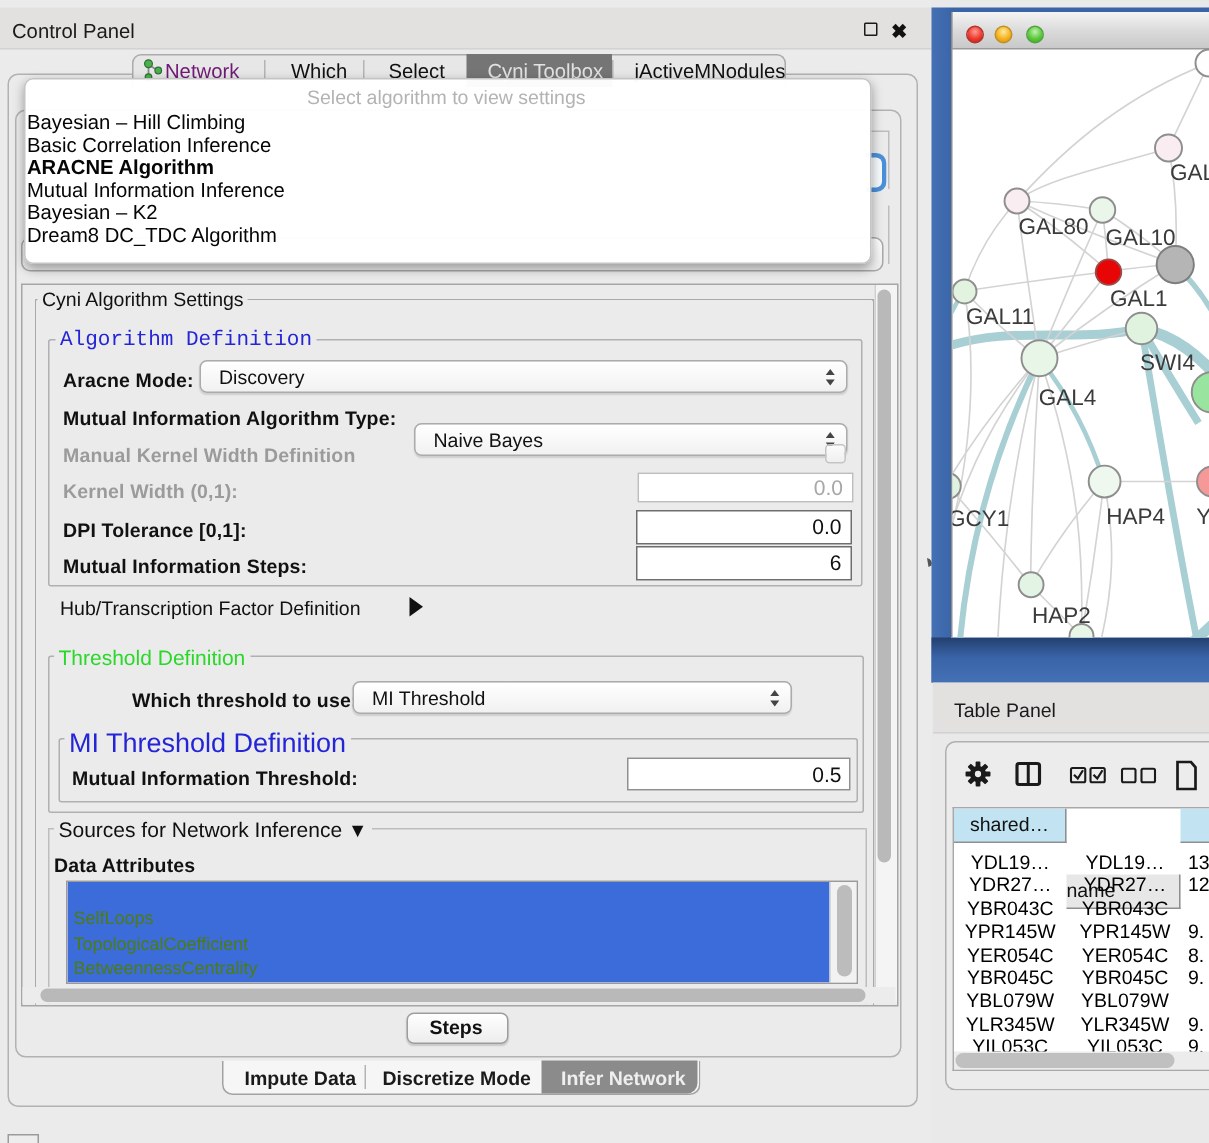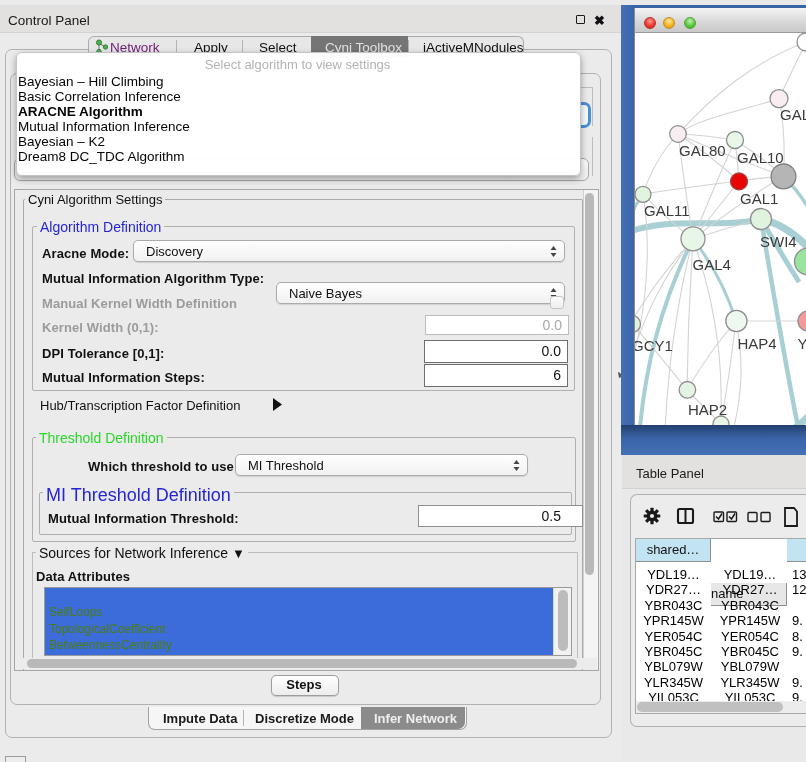--- a/index.html
+++ b/index.html
@@ -39,21 +39,21 @@
 <div class="abs" style="left:311px;top:36px;width:97px;height:22px;background:#757575;"></div>
 <div class="abs" style="left:408px;top:40px;width:1px;height:15px;background:#b4b4b4;"></div>
 <svg class="abs" style="left:95px;top:39px;" width="14" height="16" viewBox="0 0 14 16">
   <line x1="4" y1="4" x2="10" y2="8" stroke="#8a8a8a" stroke-width="1.2"></line>
   <line x1="4" y1="4" x2="4" y2="12" stroke="#8a8a8a" stroke-width="1.2"></line>
   <circle cx="4" cy="3.5" r="2.6" fill="#4caf50" stroke="#2d7031" stroke-width="0.8"></circle>
   <circle cx="10.5" cy="8" r="2.2" fill="#4caf50" stroke="#2d7031" stroke-width="0.8"></circle>
   <circle cx="4" cy="12.5" r="2.2" fill="#4caf50" stroke="#2d7031" stroke-width="0.8"></circle>
 </svg>
 <div class="abs" style="left:110px;top:40px;font-size:13.5px;color:#701a75;">Network</div>
-<div class="abs" style="left:194px;top:40px;font-size:13.5px;color:#111;">Apply</div>
+<div class="abs" style="left:194px;top:40px;font-size:13.5px;color:#111;">Which</div>
 <div class="abs" style="left:259px;top:40px;font-size:13.5px;color:#111;">Select</div>
 <div class="abs" style="left:325px;top:40px;font-size:13.5px;color:#e2e2e2;">Cyni Toolbox</div>
 <div class="abs" style="left:423px;top:40px;font-size:13.5px;color:#111;">jActiveMNodules</div>
 
 <div class="abs" style="left:579px;top:87px;width:13px;height:1px;background:#bdbdbd;"></div>
 <div class="abs" style="left:592px;top:87px;width:1px;height:39px;background:#bdbdbd;"></div>
 <div class="abs" style="left:570px;top:98px;width:24px;height:30px;"></div>
 <div class="abs" style="left:577px;top:102px;width:11px;height:20px;border:3px solid #4a90d9;border-left:none;border-radius:0 7px 7px 0;background:#f6fafd;"></div>
 
 <div class="abs" style="left:14px;top:158px;width:573px;height:21px;border:1px solid #a8a8a8;border-radius:6px;background:linear-gradient(#fdfdfd,#ededed);"></div>
@@ -61,21 +61,21 @@
 
 <div class="abs" style="left:14px;top:189px;width:583px;height:480px;border:1px solid #a6a6a6;background:#ebebeb;"></div>
 
 <div class="abs" style="left:583px;top:190px;width:14px;height:478px;background:#f4f4f4;border-left:1px solid #d0d0d0;"></div>
 <div class="abs" style="left:585px;top:193px;width:9px;height:382px;background:#b9b9b9;border-radius:5px;"></div>
 
 <div class="abs" style="left:23px;top:199px;width:558px;height:470px;border:1px solid #a9a9a9;border-bottom:none;border-radius:2px 2px 0 0;"></div>
 <div class="gtitle" style="left:25px;top:192px;color:#111;font-size:13px;">Cyni Algorithm Settings</div>
 
 <div class="grp" style="left:32px;top:226px;width:541px;height:163px;"></div>
-<div class="gtitle" style="left:37px;top:219px;color:#2525d8;font-size:14px;">Algorithm Definition</div>
+<div class="gtitle" style="left:37px;top:219px;color:#2525d8;font-size:14px;font-family:Liberation Mono, monospace;">Algorithm Definition</div>
 
 <div class="lbl abs" style="left:42px;top:246px;">Aracne Mode:</div>
 <div class="combo" style="left:133px;top:240px;width:430px;height:20px;text-decoration:underline;">
     <span class="ct">Discovery</span>
   <svg class="spin" viewBox="0 0 9 13">
       <path d="M1.5 5 L4.5 1 L7.5 5 Z" fill="#444"></path>
       <path d="M1.5 8 L4.5 12 L7.5 8 Z" fill="#444"></path>
     </svg>
   </div>
 
@@ -114,21 +114,21 @@
   <svg class="spin" viewBox="0 0 9 13">
       <path d="M1.5 5 L4.5 1 L7.5 5 Z" fill="#444"></path>
       <path d="M1.5 8 L4.5 12 L7.5 8 Z" fill="#444"></path>
     </svg>
   </div>
 
 <div class="grp" style="left:39px;top:492px;width:531px;height:41px;"></div>
 <div class="gtitle" style="left:43px;top:485px;color:#2525d8;font-size:18px;">MI Threshold Definition</div>
 
 <div class="lbl abs" style="left:48px;top:511px;">Mutual Information Threshold:</div>
-<div class="field" style="left:418px;top:505px;width:142px;height:20px;border-color:#8f8f8f;padding-right:21px;line-height:20px;font-size:14px;">0.5</div>
+<div class="field" style="left:418px;top:505px;width:142px;height:20px;border-color:#8f8f8f;padding-right:5px;line-height:20px;font-size:14px;">0.5</div>
 
 <div class="abs" style="left:32px;top:552px;width:545px;height:1px;background:#bdbdbd;"></div>
 <div class="abs" style="left:32px;top:552px;width:1px;height:117px;background:#bdbdbd;"></div>
 <div class="abs" style="left:577px;top:552px;width:1px;height:117px;background:#bdbdbd;"></div>
 <div class="gtitle" style="left:36px;top:545px;color:#111;font-size:14px;">Sources for Network Inference <span style="font-size:13px;">▼</span></div>
 
 <div class="lbl abs" style="left:36px;top:569px;font-size:13px;">Data Attributes</div>
 
 <div class="abs" style="left:44px;top:587px;width:526px;height:67px;border:1px solid #9a9a9a;background:#fff;overflow:hidden;">
   <div style="position:absolute;left:0;top:0;width:509px;height:67px;background:#3c6cd9;"></div>

